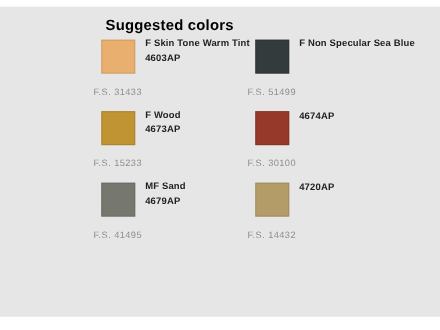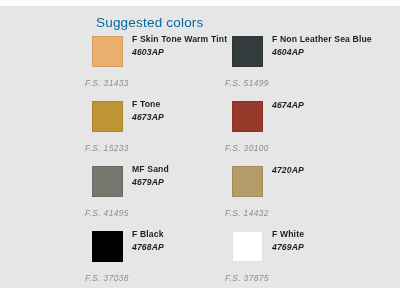--- a/index.html
+++ b/index.html
@@ -19,22 +19,22 @@
     top: 6px;
     width: 400px;
     height: 282px;
     background: #e6e6e6;
   }
   #title {
     position: absolute;
     left: 96px;
     top: 9px;
     font-size: 13.5px;
-    font-weight: normal;
-    color: #0369a1;
+    font-weight: bold;
+    color: #000000;
     letter-spacing: 0.2px;
   }
   #grid {
     position: absolute;
     left: 0;
     top: 28px;
     width: 400px;
   }
   .row {
     position: relative;
@@ -71,30 +71,28 @@
     line-height: 11.6px;
     letter-spacing: 0.15px;
   }
   .pcode {
     font-size: 8.6px;
     font-weight: bold;
     color: #1e1e1e;
     line-height: 11.6px;
     margin-top: 1px;
     letter-spacing: 0.15px;
-    font-style: italic;
   }
   .fs {
     position: absolute;
     left: 0px;
     top: 44px;
     font-size: 8.4px;
     color: #8d8d8d;
     letter-spacing: 0.4px;
-    font-style: italic;
   }
 </style>
 </head>
 <body style="background: rgb(255, 255, 255);">
 
 <div id="panel" style="background: rgb(230, 230, 230);">
 
   <div id="title">Suggested colors</div>
 
   <div id="grid">
@@ -104,32 +102,31 @@
         <div class="swatch" style="background: rgb(232, 175, 110);"></div>
         <div class="info">
           <div class="pname">F Skin Tone Warm Tint</div>
           <div class="pcode">4603AP</div>
         </div>
         <div class="fs">F.S. 31433</div>
       </div>
       <div class="cell col1">
         <div class="swatch" style="background: rgb(51, 59, 61);"></div>
         <div class="info">
-          <div class="pname">F Non Leather Sea Blue</div>
-          <div class="pcode">4604AP</div>
+          <div class="pname">F Non Specular Sea Blue</div>
         </div>
         <div class="fs">F.S. 51499</div>
       </div>
     </div>
 
     <div class="row">
       <div class="cell col0">
         <div class="swatch" style="background: rgb(192, 147, 51);"></div>
         <div class="info">
-          <div class="pname">F Tone</div>
+          <div class="pname">F Wood</div>
           <div class="pcode">4673AP</div>
         </div>
         <div class="fs">F.S. 15233</div>
       </div>
       <div class="cell col1">
         <div class="swatch" style="background: rgb(151, 57, 42);"></div>
         <div class="info">
           <div class="pcode">4674AP</div>
         </div>
         <div class="fs">F.S. 30100</div>
@@ -148,32 +145,16 @@
       <div class="cell col1">
         <div class="swatch" style="background: rgb(180, 156, 105);"></div>
         <div class="info">
           <div class="pcode">4720AP</div>
         </div>
         <div class="fs">F.S. 14432</div>
       </div>
     </div>
 
     <div class="row">
-      <div class="cell col0">
-        <div class="swatch" style="background: rgb(0, 0, 0);"></div>
-        <div class="info">
-          <div class="pname">F Black</div>
-          <div class="pcode">4768AP</div>
-        </div>
-        <div class="fs">F.S. 37038</div>
-      </div>
-      <div class="cell col1">
-        <div class="swatch" style="background: rgb(255, 255, 255);"></div>
-        <div class="info">
-          <div class="pname">F White</div>
-          <div class="pcode">4769AP</div>
-        </div>
-        <div class="fs">F.S. 37875</div>
-      </div>
     </div>
 
   </div>
 </div>
 
 </body></html>

